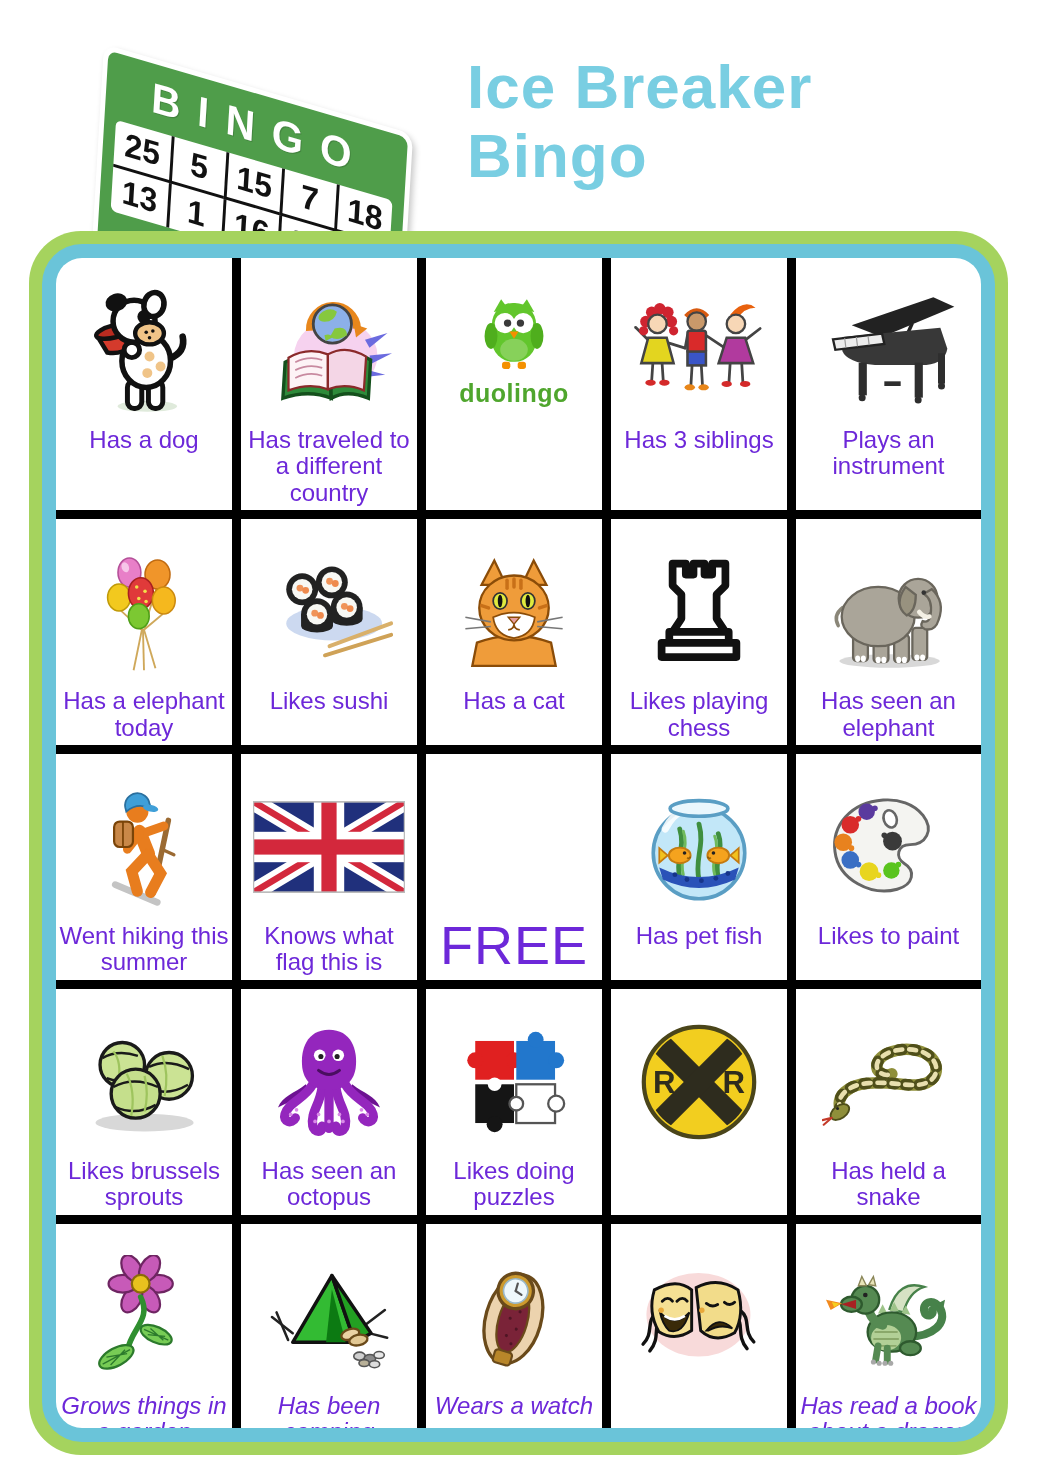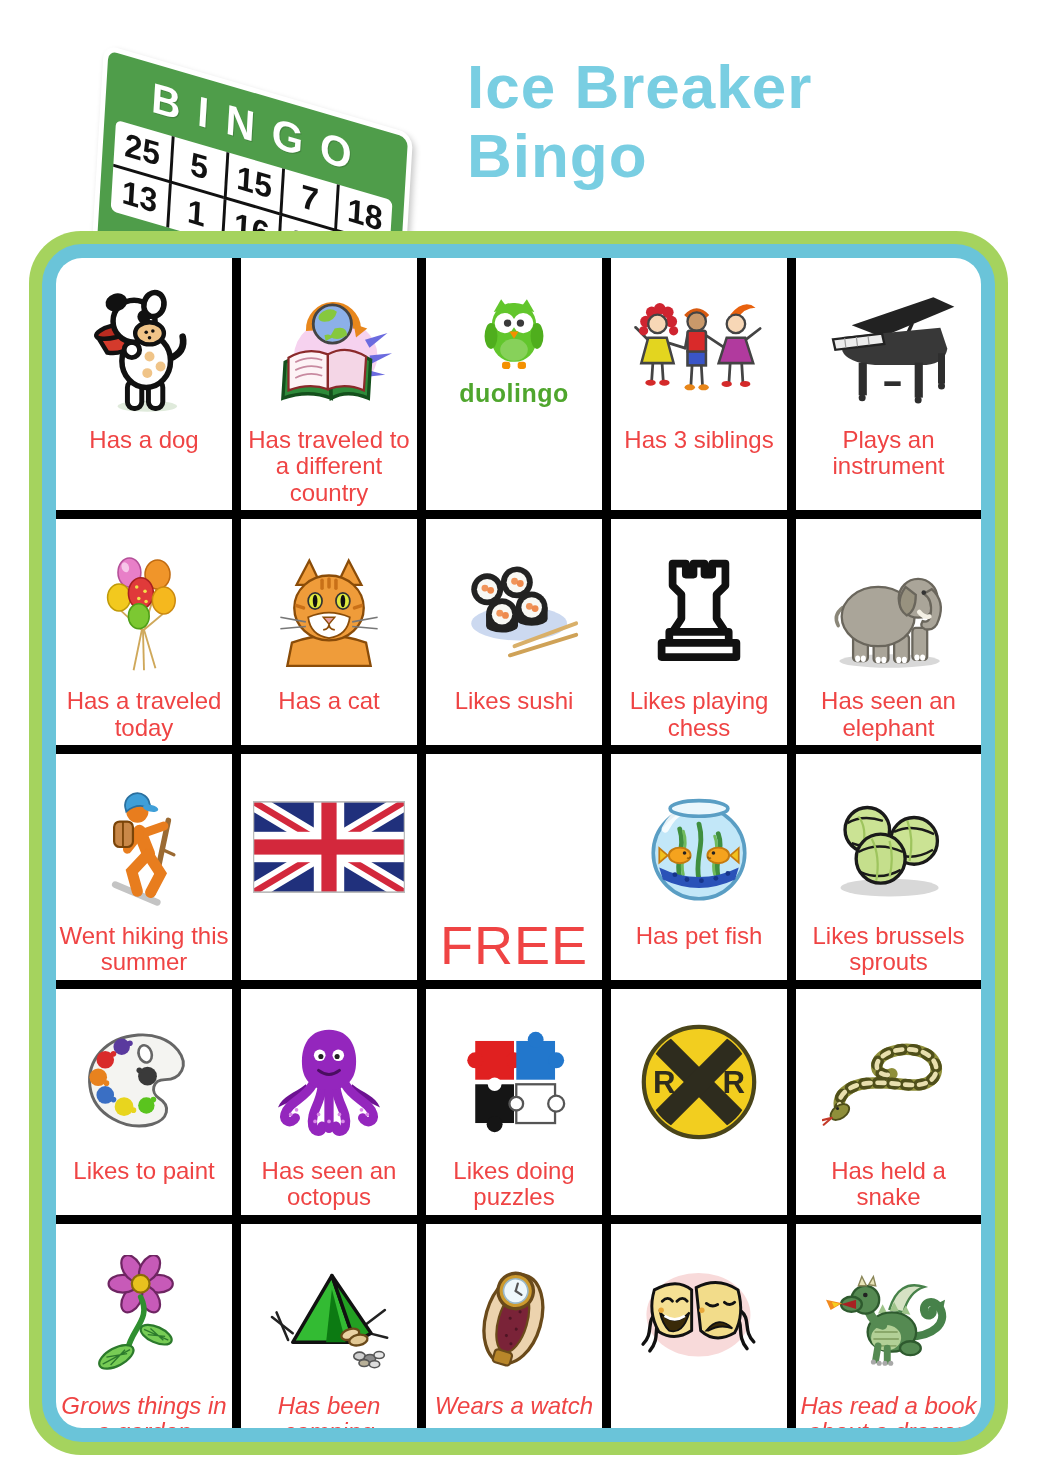--- a/index.html
+++ b/index.html
@@ -30,21 +30,21 @@
                border-radius:40px;padding:14px;}
   .grid{width:100%;height:100%;display:grid;grid-template-columns:repeat(5,1fr);
         grid-template-rows:repeat(5,1fr);border-radius:26px;overflow:hidden;}
   .cell{background:#fff;border-right:9px solid #000;border-bottom:9px solid #000;
         display:flex;flex-direction:column;align-items:center;box-sizing:border-box;
         padding:24px 3px 4px 3px;}
   .cell:nth-child(5n){border-right:none;}
   .cell:nth-child(n+21){border-bottom:none;font-style:italic;}
   .icon-box{height:138px;flex:none;width:100%;display:flex;flex-direction:column;
             align-items:center;justify-content:center;}
-  .label{font-size:24px;line-height:1.1;color:#ef4444;text-align:center;margin-top:7px;}
+  .label{font-size:24px;line-height:1.1;color:#6d28d9;text-align:center;margin-top:7px;}
   .cell.free{justify-content:flex-end;}
   .cell.free .label{font-size:54px;margin-top:0;letter-spacing:1px;}
   .brandmark{font-weight:bold;font-size:25px;color:#4fa62d;letter-spacing:.5px;margin-top:2px;}
 </style>
 </head>
 <body>
 
 <div class="page">
 
   <div class="logo-wrap">
@@ -240,21 +240,60 @@
             <g fill="#f2e04a">
                   <circle cx="43" cy="34" r="1.7"></circle>
                   <circle cx="51" cy="38" r="1.7"></circle>
                   <circle cx="45" cy="45" r="1.7"></circle>
                   <circle cx="52" cy="48" r="1.7"></circle>
                 </g>
             <ellipse cx="69" cy="47" rx="11" ry="13" fill="#f5b81e" stroke="#cc8a10" stroke-width="1.5"></ellipse>
             <ellipse cx="45" cy="62" rx="10" ry="12" fill="#7cc832" stroke="#4f9f18" stroke-width="1.5"></ellipse>
           </svg>
         </div>
-        <div class="label">Has a traveled today</div>
+        <div class="label">Has a elephant today</div>
+      </div>
+
+      <div class="cell">
+        <div class="icon-box">
+          <svg width="132" height="114" viewBox="0 0 115 100">
+            <ellipse cx="62" cy="60" rx="42" ry="15" fill="#ccd9f0"></ellipse>
+            <g>
+              <g transform="translate(34,30)">
+                    <circle r="14" fill="#222"></circle>
+                    <circle r="9" fill="#f8f8f4"></circle>
+                    <circle cx="-2" cy="-1" r="3" fill="#f0945a"></circle>
+                    <circle cx="3" cy="1" r="3" fill="#ee8a4e"></circle>
+                  </g>
+              <g transform="translate(60,24)">
+                    <circle r="14" fill="#222"></circle>
+                    <circle r="9" fill="#f8f8f4"></circle>
+                    <circle cx="-2" cy="-1" r="3" fill="#f0945a"></circle>
+                    <circle cx="3" cy="1" r="3" fill="#ee8a4e"></circle>
+                  </g>
+              <g transform="translate(47,52)">
+                    <path d="M-14,0 h28 v10 a14 6 0 0 1 -28,0 Z" fill="#222"></path>
+                    <circle r="14" fill="#222"></circle>
+                    <circle r="9" fill="#f8f8f4"></circle>
+                    <circle cx="-2" cy="-1" r="3" fill="#f0945a"></circle>
+                    <circle cx="3" cy="1" r="3" fill="#ee8a4e"></circle>
+                  </g>
+              <g transform="translate(73,46)">
+                    <path d="M-14,0 h28 v10 a14 6 0 0 1 -28,0 Z" fill="#222"></path>
+                    <circle r="14" fill="#222"></circle>
+                    <circle r="9" fill="#f8f8f4"></circle>
+                    <circle cx="-2" cy="-1" r="3" fill="#f0945a"></circle>
+                    <circle cx="3" cy="1" r="3" fill="#ee8a4e"></circle>
+                  </g>
+            </g>
+            <line x1="58" y1="80" x2="112" y2="60" stroke="#d9b06a" stroke-width="3.5" stroke-linecap="round"></line>
+            <line x1="54" y1="88" x2="112" y2="70" stroke="#cfa257" stroke-width="3.5" stroke-linecap="round"></line>
+          </svg>
+        </div>
+        <div class="label">Likes sushi</div>
       </div>
 
       <div class="cell">
         <div class="icon-box">
           <svg width="116" height="110" viewBox="0 0 100 95">
             <polygon points="22,24 33,3 43,24" fill="#ef9c3a" stroke="#8a4c08" stroke-width="2"></polygon>
             <polygon points="57,24 67,3 78,24" fill="#ef9c3a" stroke="#8a4c08" stroke-width="2"></polygon>
             <path d="M18,74 Q50,62 82,74 L86,94 L14,94 Z" fill="#ef9c3a" stroke="#8a4c08" stroke-width="2"></path>
             <ellipse cx="50" cy="44" rx="30" ry="28" fill="#ef9c3a" stroke="#8a4c08" stroke-width="2"></ellipse>
             <g stroke="#c87018" stroke-width="3" stroke-linecap="round">
@@ -273,59 +312,20 @@
             <path d="M50,58 Q50,62 45,63 M50,58 Q50,62 55,63" stroke="#8a4c08" stroke-width="1.5" fill="none"></path>
             <g stroke="#777" stroke-width="1.4">
               <line x1="30" y1="56" x2="8" y2="52"></line>
                   <line x1="30" y1="60" x2="8" y2="62"></line>
               <line x1="70" y1="56" x2="92" y2="52"></line>
                   <line x1="70" y1="60" x2="92" y2="62"></line>
             </g>
           </svg>
         </div>
         <div class="label">Has a cat</div>
-      </div>
-
-      <div class="cell">
-        <div class="icon-box">
-          <svg width="132" height="114" viewBox="0 0 115 100">
-            <ellipse cx="62" cy="60" rx="42" ry="15" fill="#ccd9f0"></ellipse>
-            <g>
-              <g transform="translate(34,30)">
-                    <circle r="14" fill="#222"></circle>
-                    <circle r="9" fill="#f8f8f4"></circle>
-                    <circle cx="-2" cy="-1" r="3" fill="#f0945a"></circle>
-                    <circle cx="3" cy="1" r="3" fill="#ee8a4e"></circle>
-                  </g>
-              <g transform="translate(60,24)">
-                    <circle r="14" fill="#222"></circle>
-                    <circle r="9" fill="#f8f8f4"></circle>
-                    <circle cx="-2" cy="-1" r="3" fill="#f0945a"></circle>
-                    <circle cx="3" cy="1" r="3" fill="#ee8a4e"></circle>
-                  </g>
-              <g transform="translate(47,52)">
-                    <path d="M-14,0 h28 v10 a14 6 0 0 1 -28,0 Z" fill="#222"></path>
-                    <circle r="14" fill="#222"></circle>
-                    <circle r="9" fill="#f8f8f4"></circle>
-                    <circle cx="-2" cy="-1" r="3" fill="#f0945a"></circle>
-                    <circle cx="3" cy="1" r="3" fill="#ee8a4e"></circle>
-                  </g>
-              <g transform="translate(73,46)">
-                    <path d="M-14,0 h28 v10 a14 6 0 0 1 -28,0 Z" fill="#222"></path>
-                    <circle r="14" fill="#222"></circle>
-                    <circle r="9" fill="#f8f8f4"></circle>
-                    <circle cx="-2" cy="-1" r="3" fill="#f0945a"></circle>
-                    <circle cx="3" cy="1" r="3" fill="#ee8a4e"></circle>
-                  </g>
-            </g>
-            <line x1="58" y1="80" x2="112" y2="60" stroke="#d9b06a" stroke-width="3.5" stroke-linecap="round"></line>
-            <line x1="54" y1="88" x2="112" y2="70" stroke="#cfa257" stroke-width="3.5" stroke-linecap="round"></line>
-          </svg>
-        </div>
-        <div class="label">Likes sushi</div>
       </div>
 
       <div class="cell">
         <div class="icon-box">
           <svg width="110" height="118" viewBox="0 0 100 106">
             <g fill="#fff" stroke="#111" stroke-width="7" stroke-linejoin="round">
               <path d="M26,9 H38 V19 H45 V9 H55 V19 H62 V9 H74 V29 L66,37 V59 L74,71 H26 L34,59 V37 L26,29 Z"></path>
               <rect x="23" y="71" width="54" height="10"></rect>
               <rect x="16" y="81" width="68" height="13"></rect>
             </g>
@@ -395,20 +395,21 @@
             <rect width="60" height="36" fill="#20307c"></rect>
             <path d="M0,0 L60,36 M60,0 L0,36" stroke="#fff" stroke-width="7"></path>
             <path d="M0,0 L60,36 M60,0 L0,36" stroke="#d3283c" stroke-width="2.6"></path>
             <rect x="24" width="12" height="36" fill="#fff"></rect>
             <rect y="12" width="60" height="12" fill="#fff"></rect>
             <rect x="27" width="6" height="36" fill="#d3283c"></rect>
             <rect y="15" width="60" height="6" fill="#d3283c"></rect>
             <rect width="60" height="36" fill="none" stroke="#bbb" stroke-width="1"></rect>
           </svg>
         </div>
+        <div class="label">Knows what flag this is</div>
       </div>
 
       <div class="cell free">
         <div class="label">FREE</div>
       </div>
 
       <div class="cell">
         <div class="icon-box">
           <svg width="122" height="118" viewBox="0 0 100 98">
             <circle cx="50" cy="54" r="38" fill="#c2e7f8" stroke="#5a9ec4" stroke-width="3"></circle>
@@ -439,44 +440,20 @@
                   <circle cx="30" cy="72" r="2"></circle>
                   <circle cx="40" cy="76" r="2"></circle>
                   <circle cx="52" cy="77" r="2"></circle>
                   <circle cx="64" cy="75" r="2"></circle>
                   <circle cx="74" cy="71" r="2"></circle>
                 </g>
             <ellipse cx="50" cy="17" rx="24" ry="6.5" fill="#eaf7fd" stroke="#5a9ec4" stroke-width="3"></ellipse>
           </svg>
         </div>
         <div class="label">Has pet fish</div>
-      </div>
-
-      <div class="cell">
-        <div class="icon-box">
-          <svg width="128" height="106" viewBox="0 0 115 95">
-            <ellipse cx="58" cy="84" rx="44" ry="8" fill="#d8d8d8"></ellipse>
-            <g>
-              <circle cx="38" cy="32" r="20" fill="#cbe394" stroke="#1a1a1a" stroke-width="3"></circle>
-              <path d="M20,26 Q34,18 52,24 M24,44 Q38,50 54,40" stroke="#1a1a1a" stroke-width="2.2" fill="none"></path>
-              <path d="M30,20 Q38,30 34,48" stroke="#9ec45e" stroke-width="2" fill="none"></path>
-            </g>
-            <g>
-              <circle cx="80" cy="42" r="21" fill="#cbe394" stroke="#1a1a1a" stroke-width="3"></circle>
-              <path d="M62,34 Q78,26 98,36 M64,54 Q80,60 97,50" stroke="#1a1a1a" stroke-width="2.2" fill="none"></path>
-              <path d="M74,24 Q80,40 76,60" stroke="#9ec45e" stroke-width="2" fill="none"></path>
-            </g>
-            <g>
-              <circle cx="50" cy="58" r="22" fill="#c5df8c" stroke="#1a1a1a" stroke-width="3"></circle>
-              <path d="M30,52 Q48,42 70,52 M32,70 Q50,78 68,68" stroke="#1a1a1a" stroke-width="2.2" fill="none"></path>
-              <path d="M42,40 Q50,56 46,78 M58,42 Q62,58 58,74" stroke="#9ec45e" stroke-width="2" fill="none"></path>
-            </g>
-          </svg>
-        </div>
-        <div class="label">Likes brussels sprouts</div>
       </div>
 
       <div class="cell">
         <div class="icon-box">
           <svg width="130" height="108" viewBox="0 0 110 92">
             <path d="M50,6 C22,8 6,28 9,50 C12,74 40,88 62,82 C76,78 78,66 68,60 C60,55 62,44 73,44 C86,44 94,32 84,19 C76,9 63,5 50,6 Z" fill="#f4f4f1" stroke="#666" stroke-width="2.5"></path>
             <ellipse cx="56" cy="22" rx="5.5" ry="7.5" fill="#fff" stroke="#666" stroke-width="2.2" transform="rotate(-18 56 22)"></ellipse>
             <g>
               <circle cx="36" cy="16" r="7" fill="#5a3a9e"></circle>
                   <circle cx="43" cy="13" r="2.4" fill="#5a3a9e"></circle>
@@ -489,20 +466,44 @@
               <circle cx="38" cy="67" r="8" fill="#e8d51e"></circle>
                   <circle cx="46" cy="70" r="2.4" fill="#e8d51e"></circle>
               <circle cx="57" cy="66" r="7" fill="#5ac41e"></circle>
                   <circle cx="63" cy="61" r="2.4" fill="#5ac41e"></circle>
               <circle cx="58" cy="41" r="8" fill="#3a3a3a"></circle>
                   <circle cx="51" cy="36" r="2.4" fill="#3a3a3a"></circle>
             </g>
           </svg>
         </div>
         <div class="label">Likes to paint</div>
+      </div>
+
+      <div class="cell">
+        <div class="icon-box">
+          <svg width="128" height="106" viewBox="0 0 115 95">
+            <ellipse cx="58" cy="84" rx="44" ry="8" fill="#d8d8d8"></ellipse>
+            <g>
+              <circle cx="38" cy="32" r="20" fill="#cbe394" stroke="#1a1a1a" stroke-width="3"></circle>
+              <path d="M20,26 Q34,18 52,24 M24,44 Q38,50 54,40" stroke="#1a1a1a" stroke-width="2.2" fill="none"></path>
+              <path d="M30,20 Q38,30 34,48" stroke="#9ec45e" stroke-width="2" fill="none"></path>
+            </g>
+            <g>
+              <circle cx="80" cy="42" r="21" fill="#cbe394" stroke="#1a1a1a" stroke-width="3"></circle>
+              <path d="M62,34 Q78,26 98,36 M64,54 Q80,60 97,50" stroke="#1a1a1a" stroke-width="2.2" fill="none"></path>
+              <path d="M74,24 Q80,40 76,60" stroke="#9ec45e" stroke-width="2" fill="none"></path>
+            </g>
+            <g>
+              <circle cx="50" cy="58" r="22" fill="#c5df8c" stroke="#1a1a1a" stroke-width="3"></circle>
+              <path d="M30,52 Q48,42 70,52 M32,70 Q50,78 68,68" stroke="#1a1a1a" stroke-width="2.2" fill="none"></path>
+              <path d="M42,40 Q50,56 46,78 M58,42 Q62,58 58,74" stroke="#9ec45e" stroke-width="2" fill="none"></path>
+            </g>
+          </svg>
+        </div>
+        <div class="label">Likes brussels sprouts</div>
       </div>
 
       <div class="cell">
         <div class="icon-box">
           <svg width="116" height="118" viewBox="0 0 100 100">
             <path d="M30,52 C20,60 10,62 6,72 C15,68 26,62 33,57 Z" fill="#6d1292"></path>
             <path d="M70,52 C80,60 90,62 94,72 C85,68 74,62 67,57 Z" fill="#6d1292"></path>
             <g stroke="#9426bd" stroke-width="8" fill="none" stroke-linecap="round">
               <path d="M36,52 C28,66 16,66 12,78 C10,84 18,87 21,81"></path>
               <path d="M44,55 C42,70 34,76 36,88 C37,94 45,94 44,88"></path>

